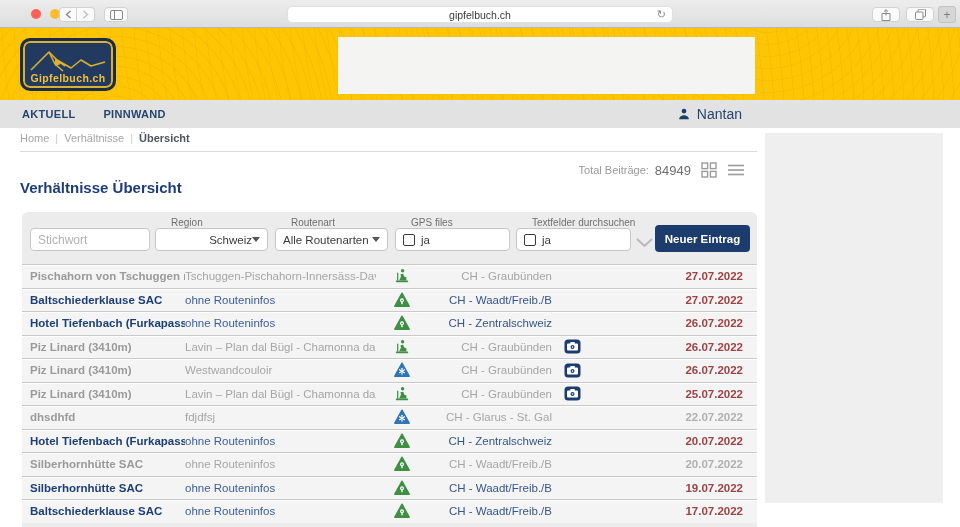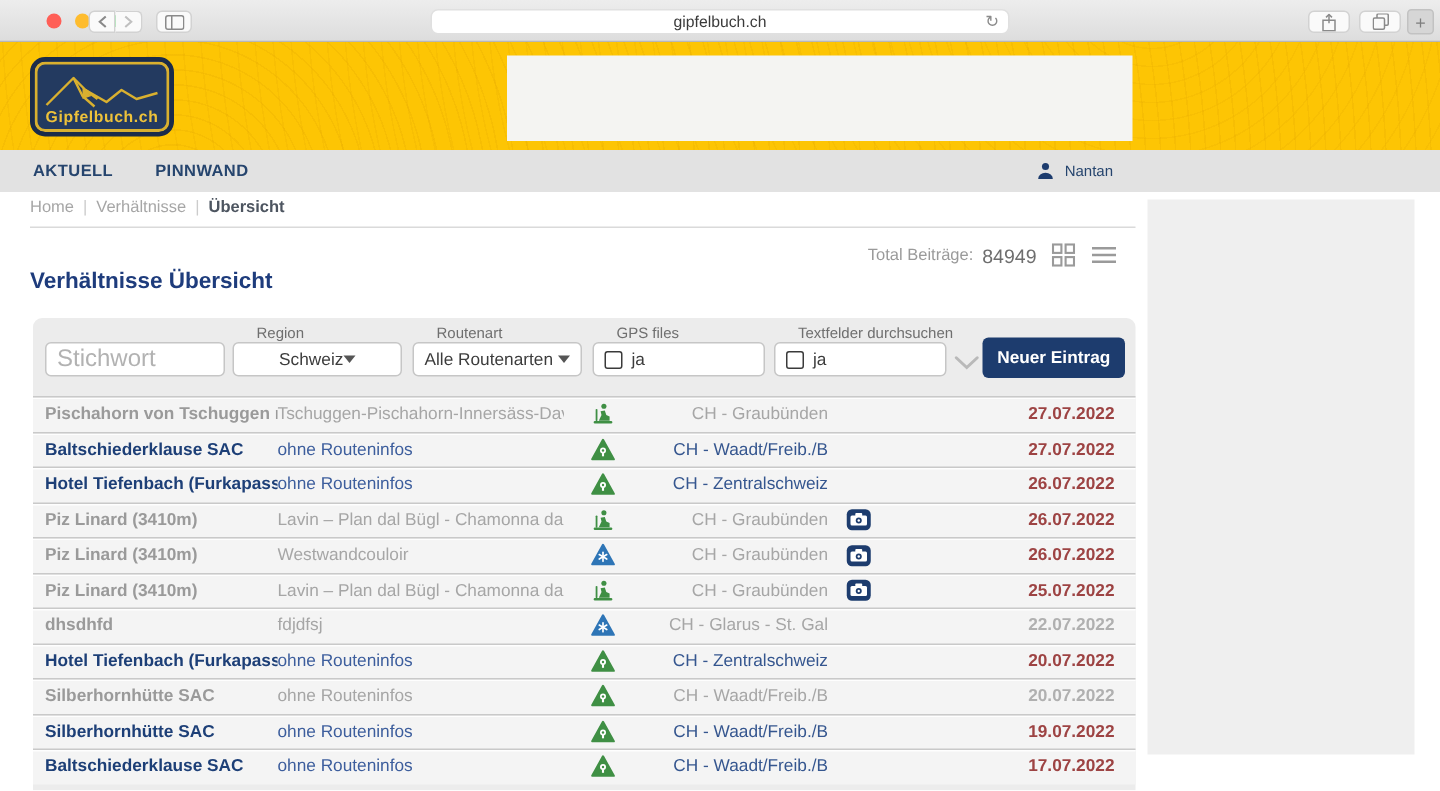--- a/index.html
+++ b/index.html
@@ -39,21 +39,21 @@
     color:#eec23a; font-size:10.5px; font-weight:bold; letter-spacing:.4px; }
   .header-ad { position:absolute; left:338px; top:9px; width:417px; height:57px; background:#f4f4f2; }
 
   
   .navbar { position:absolute; left:0; top:100px; width:960px; height:28px; background:#e2e2e2; }
   .nav-items { position:absolute; left:8px; top:0; height:28px; display:flex; }
   .nav-item { height:28px; line-height:28px; padding:0 14px; font-size:11px; font-weight:bold;
     color:#26456e; letter-spacing:.3px; }
   .nav-item.active { background:#fff; }
   .nav-user { position:absolute; right:218px; top:0; height:28px; display:flex; align-items:center; gap:6px;
-    font-size:10px; color:#26456e; }
+    font-size:14px; color:#26456e; }
 
   
   .breadcrumb { position:absolute; left:20px; top:132px; font-size:11px; color:#a6a6a6; }
   .breadcrumb .sep { color:#cccccc; margin:0 6px; }
   .breadcrumb .crumb.current { color:#4d5560; font-weight:bold; }
   .bc-divider { position:absolute; left:20px; top:151px; width:737px; height:1px; background:#dadada; }
 
   .total-bar { position:absolute; top:161px; left:20px; width:725px; height:18px;
     display:flex; align-items:center; justify-content:flex-end; gap:6px;text-align:center; }
   .total-label { font-size:11px; color:#9a9a9a; }
@@ -62,23 +62,23 @@
 
   .page-title { position:absolute; left:20px; top:179px; font-size:15px; font-weight:bold; color:#1e3c7c; }
 
   
   .panel { position:absolute; left:22px; top:212px; width:735px; height:315px; background:#ececec;
     border-radius:6px 6px 0 0; }
   .flabel { position:absolute; top:5px; font-size:10px; color:#6f6f6f;margin-left:16px; }
   .fbox { position:absolute; top:16px; height:23px; background:#fff; border:1px solid #c6c6c6; border-radius:4px;
     font-size:11.5px; color:#3c3c3c; display:flex; align-items:center; padding:0 7px; }
   .keyword { left:8px; width:120px; }
-  .keyword input { border:none; outline:none; width:100%; font-size:16px; font-family:"Liberation Sans",sans-serif; color:#3c3c3c; background:transparent; }
+  .keyword input { border:none; outline:none; width:100%; font-size:12px; font-family:"Liberation Sans",sans-serif; color:#3c3c3c; background:transparent; }
   .keyword input::placeholder { color:#b2b2b2; }
-  .sel-region { left:133px; width:113px; justify-content:center; }
+  .sel-region { left:133px; width:113px; justify-content:flex-end; }
   .sel-route { left:253px; width:113px; justify-content:space-between; }
   .caret { width:0; height:0; border-left:4px solid transparent; border-right:4px solid transparent; border-top:5px solid #555; }
   .chk-gps { left:373px; width:115px; gap:6px; }
   .chk-text { left:494px; width:115px; gap:6px; }
   .chk { width:12px; height:12px; border:1.5px solid #3a3a3a; border-radius:2px; background:#fff; }
   .collapse-chevron { position:absolute; left:614px; top:22px; }
   .new-entry { position:absolute; left:633px; top:13px; width:95px; height:27px; background:#1d3c6e;
     border:none; border-radius:4px; color:#fff; font-weight:bold; font-size:11.5px; font-family:"Liberation Sans",sans-serif; }
 
   .rows { position:absolute; left:0; top:52px; width:735px; }

